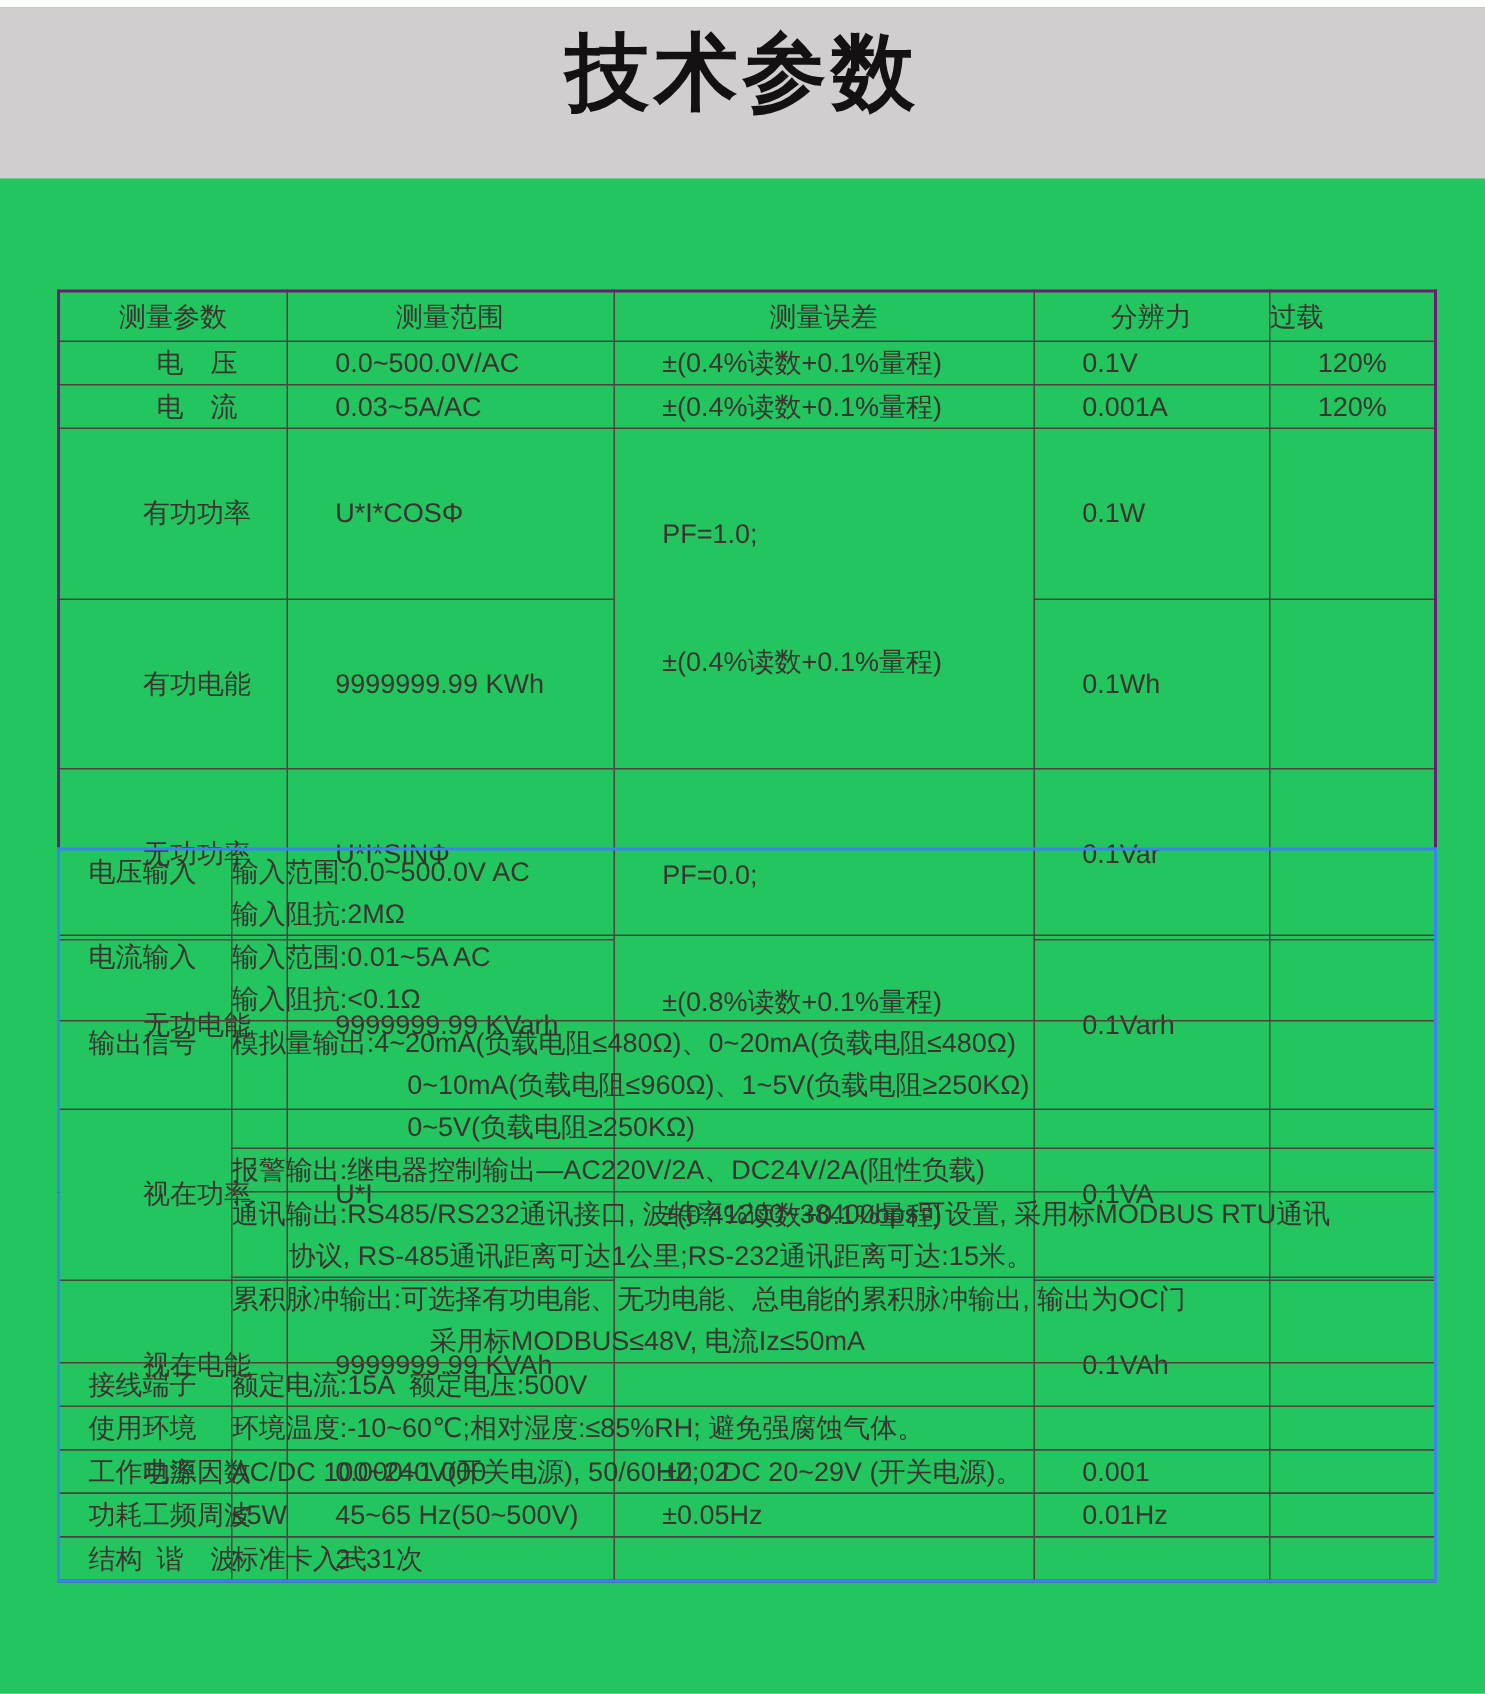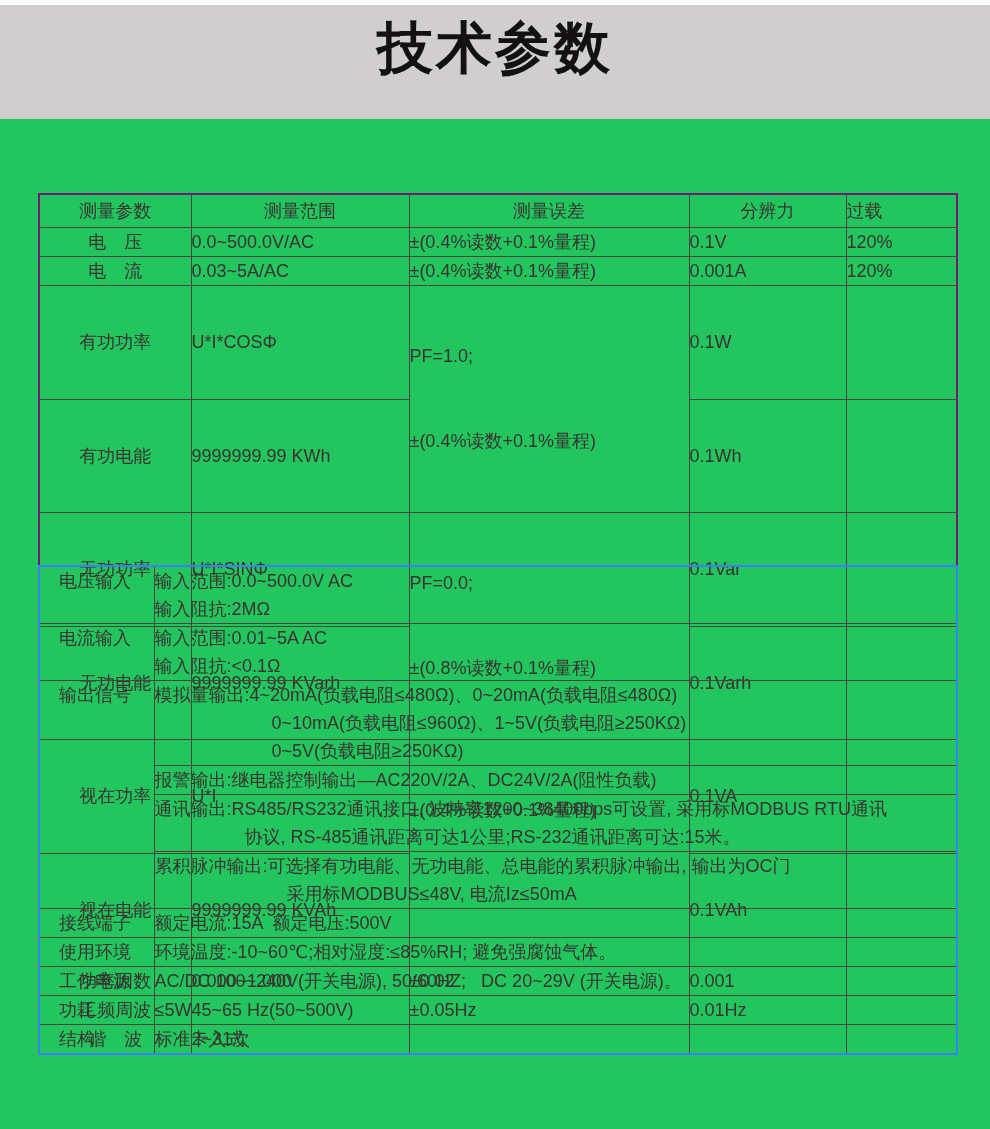--- a/index.html
+++ b/index.html
@@ -32,38 +32,38 @@
   .t1{position:absolute;left:38px;top:193px;width:918px;border:2px solid #701a75;}
   .t2{position:absolute;left:38px;top:565px;width:918px;border:2px solid #3b82f6;}
   .t1 th,.t1 td,.t2 th,.t2 td{
     border:1px solid #4c433d;
     font-size:18px;font-weight:normal;
     color:#3a3330;
     padding:0;
     overflow:hidden;
   }
   .t1 th{height:32px;line-height:32px;}
-  .t1 td{height:28px;line-height:28px;white-space:pre;}
+  .t1 td{height:28px;line-height:28px;white-space:pre;padding-left:32px;}
   .c1{text-align:center;}
   .c2{padding-left:30px;margin-left:24px;}
   .c3{padding-left:40px;}
   .c4{padding-left:45px;}
   .c5{text-align:left;}
   .t1 th.c4{text-align:center;padding-left:0;}
   .err-multi{vertical-align:top;}
   .err-multi .line{height:29px;line-height:29px;white-space:pre;}
 
   .t2 th{
     width:115px;vertical-align:top;text-align:left;
     padding-left:19px;height:28px;line-height:28px;white-space:pre;
   }
   .t2 td{vertical-align:top;padding-left:0;}
   .t2 .line{height:28px;line-height:28px;white-space:pre;}
   .ind-analog{margin-left:117px;}
-  .ind-comm{margin-left:90px;}
+  .ind-comm{margin-left:38px;}
   .ind-pulse{margin-left:132px;}
 </style>
 </head>
 <body>
 
 <div class="page">
   <div class="band-white"></div>
   <div class="band-gray"></div>
 
   <h1 class="title">技术参数</h1>

